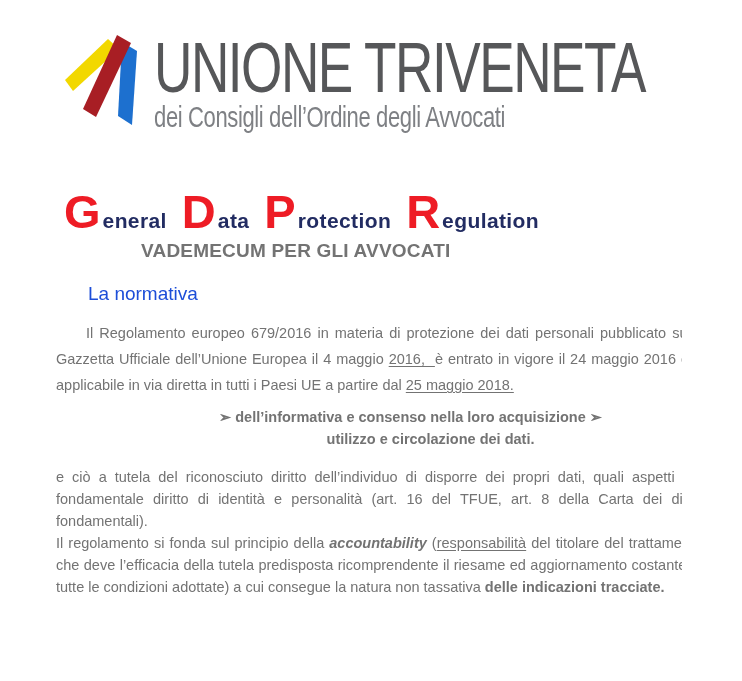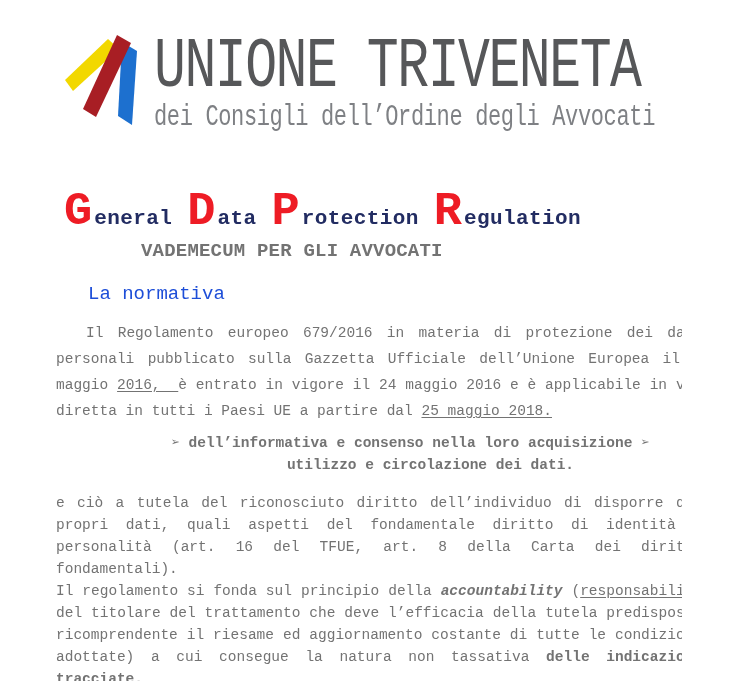--- a/index.html
+++ b/index.html
@@ -1,18 +1,18 @@
 <!DOCTYPE html>
 <html><head>
 <meta charset="utf-8">
 <style>
   html,body{margin:0;padding:0;background:#fff;}
   .page{
     position:relative;width:682px;height:681px;background:#ffffff;
-    font-family:Liberation Mono, monospace;overflow:hidden;
+    font-family:Liberation Sans, sans-serif;overflow:hidden;
   }
   
   .logo-row{position:absolute;left:58px;top:33px;display:flex;align-items:flex-start;}
   .logo-mark{width:86px;height:94px;flex:0 0 auto;}
   .logo-text{margin-left:10px;padding-top:3px;}
   .logo-title{
     font-size:70px;line-height:0.92;color:#565759;letter-spacing:-2px;
     transform:scaleX(0.76);transform-origin:0 0;white-space:nowrap;font-weight:400;
   }
   .logo-subtitle{

